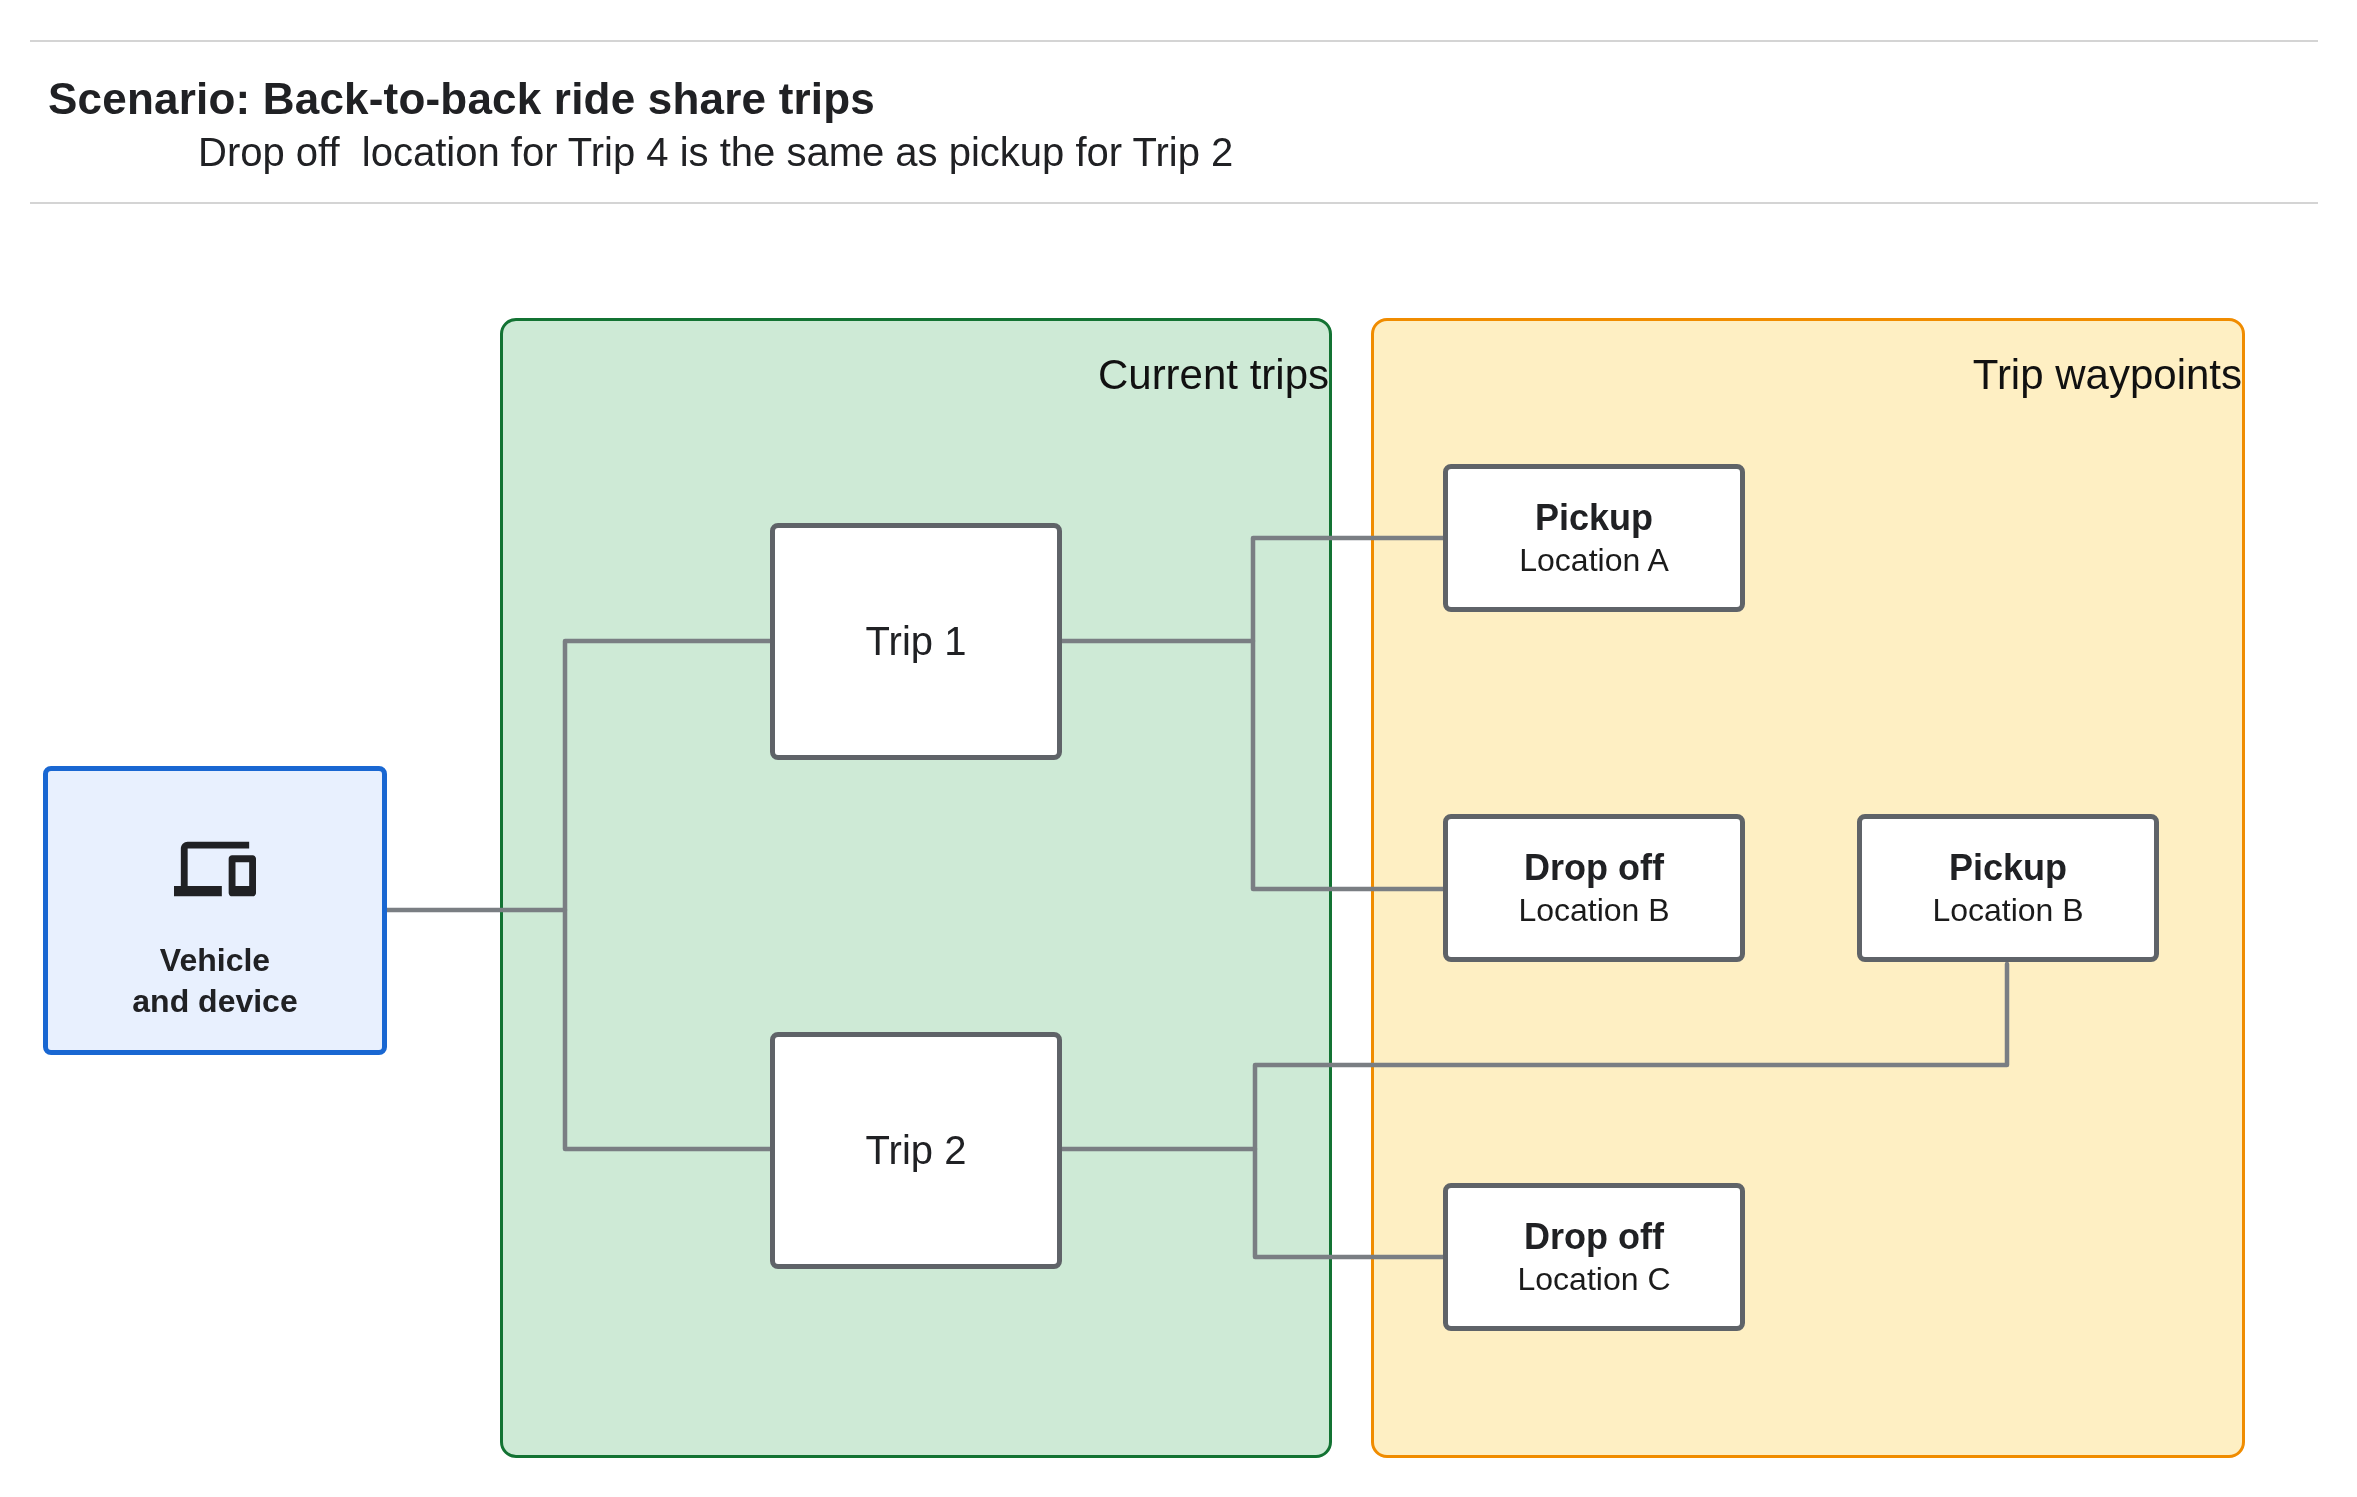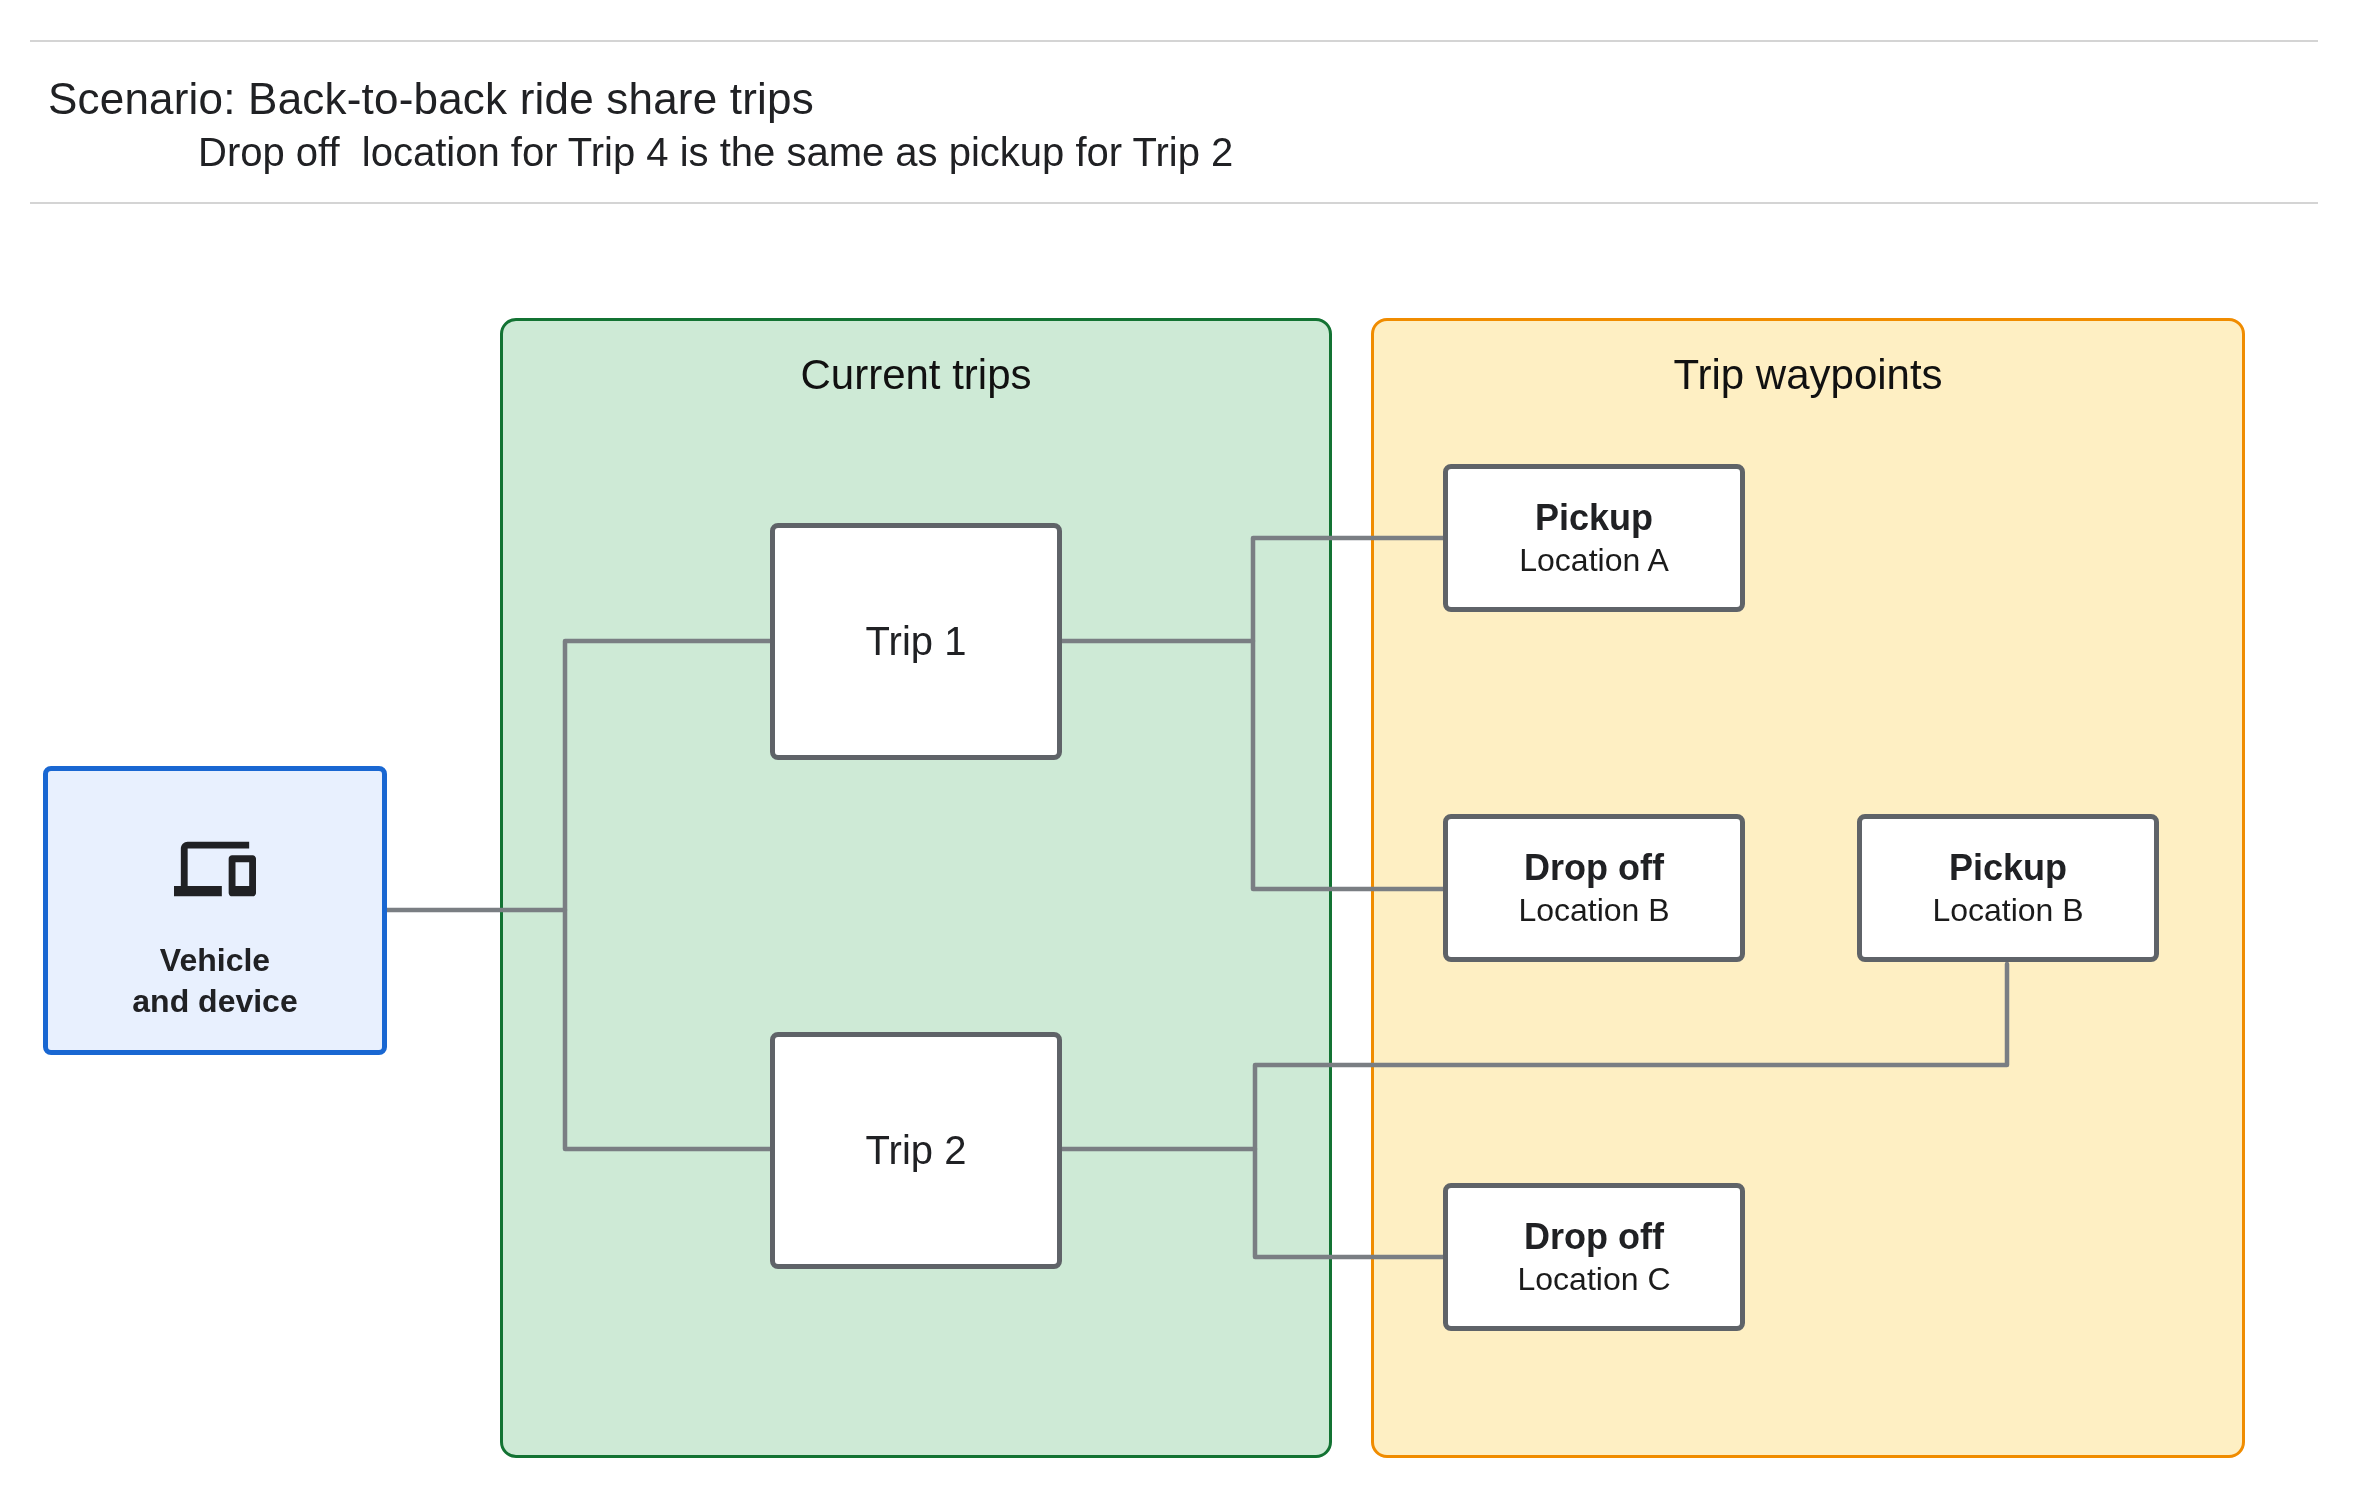--- a/index.html
+++ b/index.html
@@ -22,21 +22,21 @@
     overflow:hidden;
   }
   .rule{
     position:absolute; left:30px; width:2288px; height:2px;
     background:var(--rule);
   }
   .rule.top{top:40px;}
   .rule.bottom{top:202px;}
   .page-title{
     position:absolute; left:48px; top:74px;
-    font-size:44px; font-weight:normal; letter-spacing:0.2px;
+    font-size:44px; font-weight:bold; letter-spacing:0.2px;
     white-space:pre-wrap;
   }
   .page-subtitle{
     position:absolute; left:198px; top:130px;
     font-size:40px; font-weight:normal;
     white-space:pre-wrap;
   }
   .panel{
     position:absolute; top:318px; height:1140px;
     border-radius:16px; z-index:1;
@@ -45,21 +45,21 @@
     left:500px; width:832px;
     background:var(--green-fill);
     border:3px solid var(--green-border);
   }
   .panel.orange{
     left:1371px; width:874px;
     background:var(--yellow-fill);
     border:3px solid var(--yellow-border);
   }
   .panel-title{
-    margin-top:30px; text-align:center;
+    margin-top:30px; text-align:right;
     font-size:42px; font-weight:normal; color:#111111;
   }
   svg.connectors{
     position:absolute; left:0; top:0; z-index:2;
   }
   svg.connectors path{
     fill:none; stroke:var(--connector); stroke-width:4.5;
     stroke-linejoin:round; stroke-linecap:round;
   }
   .node{

